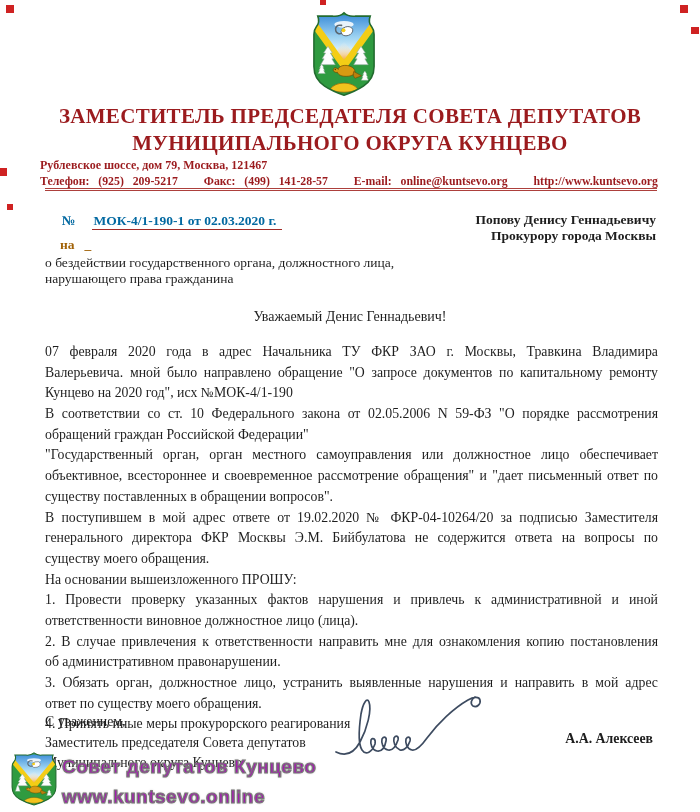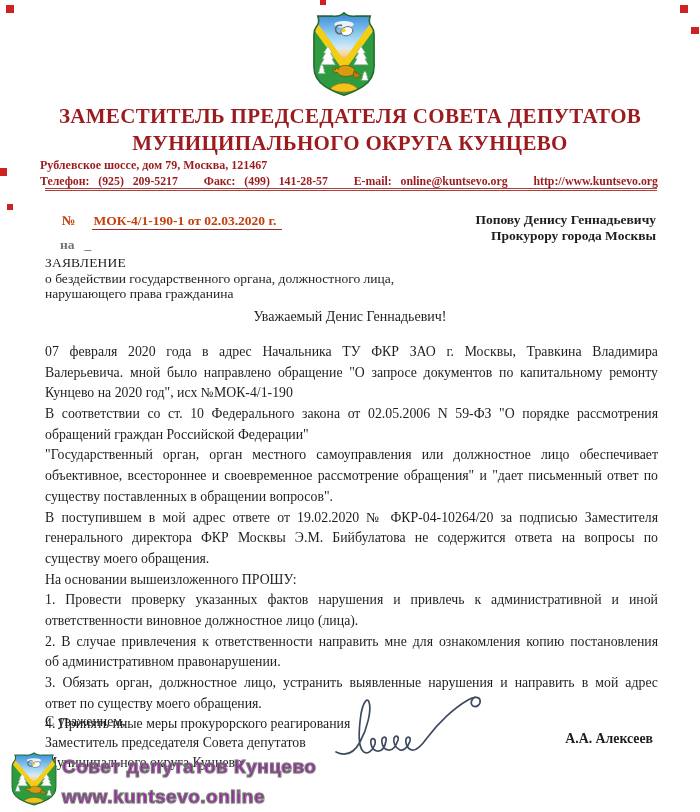--- a/index.html
+++ b/index.html
@@ -11,24 +11,24 @@
   
   #crest{left:311px;top:10px;width:66px;height:88px;}
   #title{left:0;right:0;top:103px;text-align:center;font-weight:bold;color:#9b1b1e;
          font-size:21px;line-height:27px;letter-spacing:.3px;}
   #address{left:40px;top:158px;font-size:12px;font-weight:bold;color:#9b1b1e;white-space:pre;text-align:center;}
   #contacts{left:40px;top:174px;width:618px;display:flex;justify-content:space-between;
             font-size:11.8px;font-weight:bold;color:#9b1b1e;white-space:pre;}
   #rule{left:45px;top:188px;width:612px;height:1px;
         border-top:1px solid #ad403c;border-bottom:1px solid #ad403c;}
   
-  #refrow{left:62px;top:213px;font-size:13.5px;font-weight:bold;color:#c2410c;}
+  #refrow{left:62px;top:213px;font-size:13.5px;font-weight:bold;color:#0369a1;}
   #refrow .num-label{margin-right:16px;}
   #refrow .num-value{border-bottom:1px solid #a12a26;padding:0 6px 1px 2px;}
-  #narow{left:60px;top:237px;font-size:13.5px;font-weight:bold;color:#737373;}
+  #narow{left:60px;top:237px;font-size:13.5px;font-weight:bold;color:#a16207;}
   #narow .na-line{margin-left:10px;}
   #recipient{right:44px;top:212px;text-align:right;font-size:13.5px;font-weight:bold;line-height:15.5px;}
   
   #subject{left:45px;top:255px;font-size:13.5px;line-height:15.7px;}
   #subject .subj-title{letter-spacing:.2px;}
   #salutation{left:0;right:0;top:306px;text-align:center;font-size:14px;height:21px;line-height:21px;}
   
   #bodytext{left:45px;top:342px;width:613px;font-size:13.8px;}
   .jline{height:20.7px;line-height:20.7px;text-align:justify;text-align-last:justify;white-space:normal;}
   .jlast{text-align-last:left;}
@@ -112,21 +112,20 @@
 </div>
 <div id="recipient" class="abs">
   <div>Попову Денису Геннадьевичу</div>
   <div>Прокурору города Москвы</div>
 </div>
 <div id="narow" class="abs">
   <span>на</span><span class="na-line">_</span>
 </div>
 
 <div id="subject" class="abs">
-  <div class="subj-title">ЗАЯВЛЕНИЕ</div>
   <div>о бездействии государственного органа, должностного лица,</div>
   <div>нарушающего права гражданина</div>
 </div>
 
 <div id="salutation" class="abs">Уважаемый Денис Геннадьевич!</div>
 
 <div id="bodytext" class="abs">
   <div>
       <div class="jline">07  февраля  2020  года  в  адрес  Начальника  ТУ  ФКР  ЗАО  г.  Москвы,  Травкина  Владимира</div>
       <div class="jline">Валерьевича. мной было направлено обращение "О запросе документов по капитальному ремонту</div>

